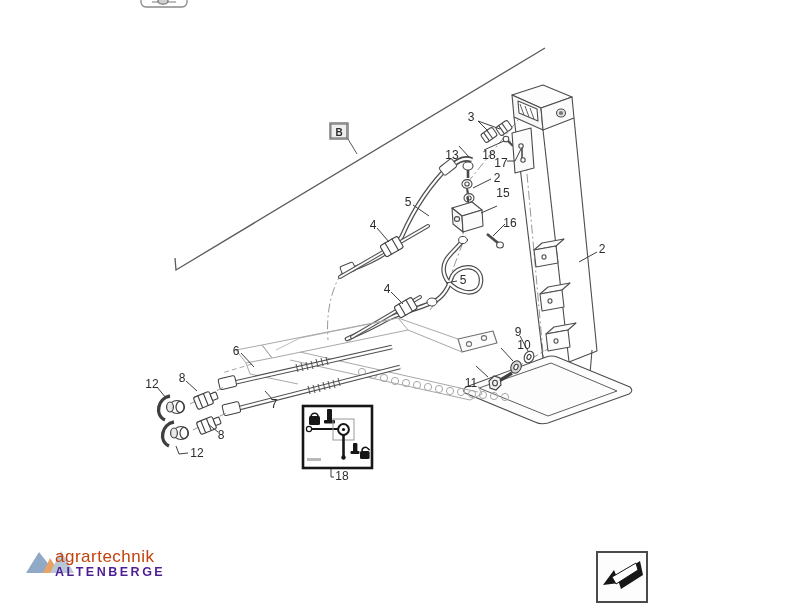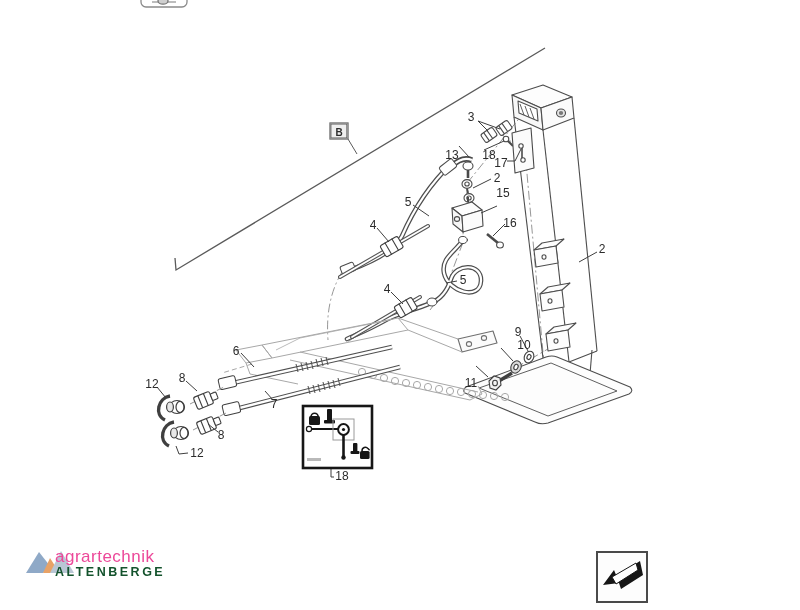--- a/index.html
+++ b/index.html
@@ -16,22 +16,22 @@
     white-space:nowrap;user-select:none;
   }
   .ref-box{
     position:absolute;transform:translate(-50%,-50%);
     font-size:10px;font-weight:bold;color:#2b2b2b;
     border:1.4px solid #5a5a5a;background:#efefef;
     padding:1px 4px 0 4px;height:12px;display:flex;align-items:center;justify-content:center;
   }
   .watermark{position:absolute;left:22px;top:545px;width:180px;height:45px;}
   .wm-text{position:absolute;left:33px;top:3px;}
-  .wm-line1{font-size:17px;color:#ec4899;letter-spacing:.5px;line-height:1.0;}
-  .wm-line2{font-size:12.5px;font-weight:bold;color:#14532d;letter-spacing:2.5px;line-height:1.2;}
+  .wm-line1{font-size:17px;color:#c2410c;letter-spacing:.5px;line-height:1.0;}
+  .wm-line2{font-size:12.5px;font-weight:bold;color:#4c1d95;letter-spacing:2.5px;line-height:1.2;}
 </style>
 </head>
 <body>
 
 <div id="stage">
 
 <svg id="art" width="800" height="610" viewBox="0 0 800 610">
 
   <g stroke="#8a8a8a" fill="#ffffff" stroke-width="1.3">
     <rect x="141" y="-14" width="46" height="21" rx="5"></rect>

